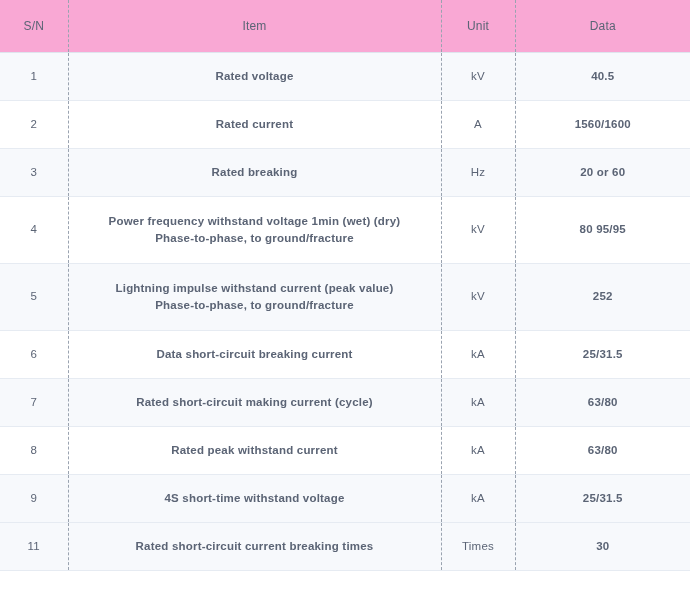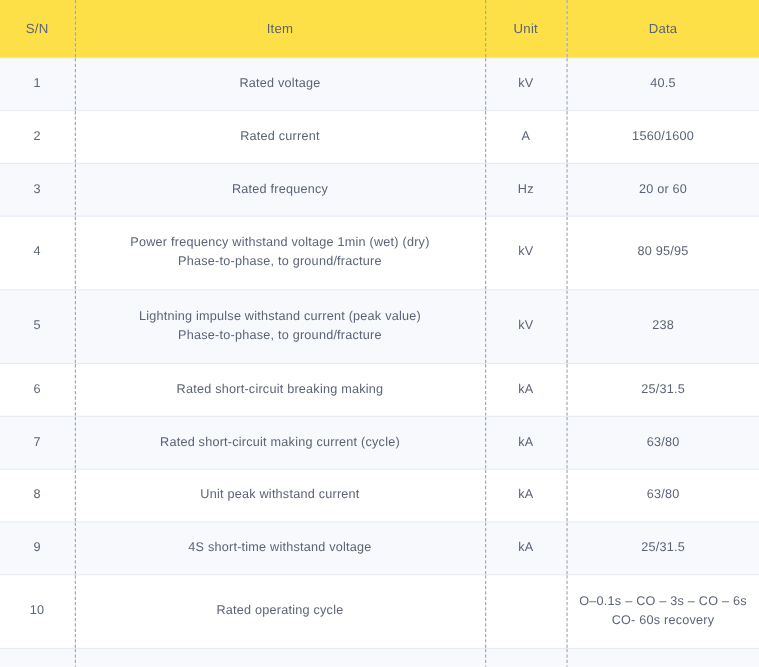--- a/index.html
+++ b/index.html
@@ -38,38 +38,39 @@
     background: #f7f9fc;
   }
   .spec-table th:last-child,
   .spec-table td:last-child {
     border-right: none;
   }
   .spec-table thead th {
     height: 40px;
     font-size: 12px;
     color: #5b6475;
-    background: #fde047;
+    background: #f9a8d4;
     border-bottom: 1px solid #dfe5ee;
   }
   .spec-table tbody tr.alt td {
     background: #ffffff;
   }
   .cell-sn {
     font-size: 11.5px;
   }
   .cell-item {
     padding-left: 10px;
     padding-right: 10px;
   }
   .cell-data {
     font-size: 11.5px;
   }
   .line2 {
     display: block;
+    font-weight: bold;
   }
   .row-tall td {
     height: 54px;
   }
   .row-std td {
     height: 35px;
   }
 </style>
 </head>
 <body>
@@ -106,21 +107,21 @@
           <span class="line2">Rated current</span>
         </td>
         <td class="cell-unit">A</td>
         <td class="cell-data">
           <span class="line2">1560/1600</span>
         </td>
       </tr>
       <tr class="row-std">
         <td class="cell-sn">3</td>
         <td class="cell-item">
-          <span class="line2">Rated frequency</span>
+          <span class="line2">Rated breaking</span>
         </td>
         <td class="cell-unit">Hz</td>
         <td class="cell-data">
           <span class="line2">20 or 60</span>
         </td>
       </tr>
       <tr class="row-tall alt">
         <td class="cell-sn">4</td>
         <td class="cell-item">
           <span class="line2">Power frequency withstand voltage 1min (wet) (dry)</span>
@@ -132,74 +133,63 @@
         </td>
       </tr>
       <tr class="row-tall">
         <td class="cell-sn">5</td>
         <td class="cell-item">
           <span class="line2">Lightning impulse withstand current (peak value)</span>
           <span class="line2">Phase-to-phase, to ground/fracture</span>
         </td>
         <td class="cell-unit">kV</td>
         <td class="cell-data">
-          <span class="line2">238</span>
+          <span class="line2">252</span>
         </td>
       </tr>
       <tr class="row-std alt">
         <td class="cell-sn">6</td>
         <td class="cell-item">
-          <span class="line2">Rated short-circuit breaking making</span>
+          <span class="line2">Data short-circuit breaking current</span>
         </td>
         <td class="cell-unit">kA</td>
         <td class="cell-data">
           <span class="line2">25/31.5</span>
         </td>
       </tr>
       <tr class="row-std">
         <td class="cell-sn">7</td>
         <td class="cell-item">
           <span class="line2">Rated short-circuit making current (cycle)</span>
         </td>
         <td class="cell-unit">kA</td>
         <td class="cell-data">
           <span class="line2">63/80</span>
         </td>
       </tr>
       <tr class="row-std alt">
         <td class="cell-sn">8</td>
         <td class="cell-item">
-          <span class="line2">Unit peak withstand current</span>
+          <span class="line2">Rated peak withstand current</span>
         </td>
         <td class="cell-unit">kA</td>
         <td class="cell-data">
           <span class="line2">63/80</span>
         </td>
       </tr>
       <tr class="row-std">
         <td class="cell-sn">9</td>
         <td class="cell-item">
           <span class="line2">4S short-time withstand voltage</span>
         </td>
         <td class="cell-unit">kA</td>
         <td class="cell-data">
           <span class="line2">25/31.5</span>
         </td>
       </tr>
-      <tr class="row-tall alt">
-        <td class="cell-sn">10</td>
-        <td class="cell-item">
-          <span class="line2">Rated operating cycle</span>
-        </td>
-        <td class="cell-unit"></td>
-        <td class="cell-data">
-          <span class="line2">O–0.1s – CO – 3s – CO – 6s</span>
-          <span class="line2">CO- 60s recovery</span>
-        </td>
-      </tr>
       <tr class="row-std">
         <td class="cell-sn">11</td>
         <td class="cell-item">
           <span class="line2">Rated short-circuit current breaking times</span>
         </td>
         <td class="cell-unit">Times</td>
         <td class="cell-data">
           <span class="line2">30</span>
         </td>
       </tr>

